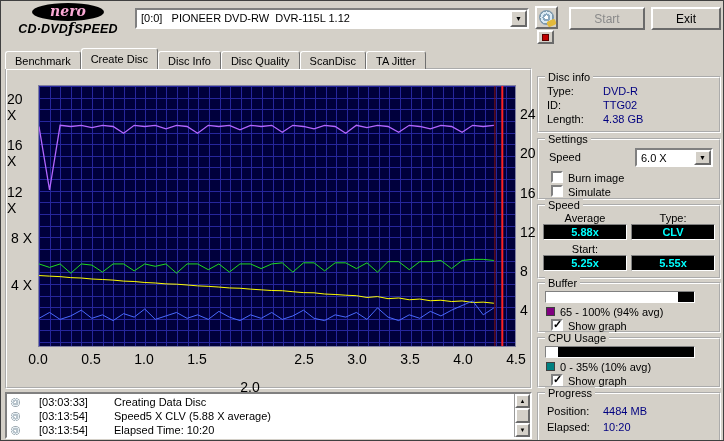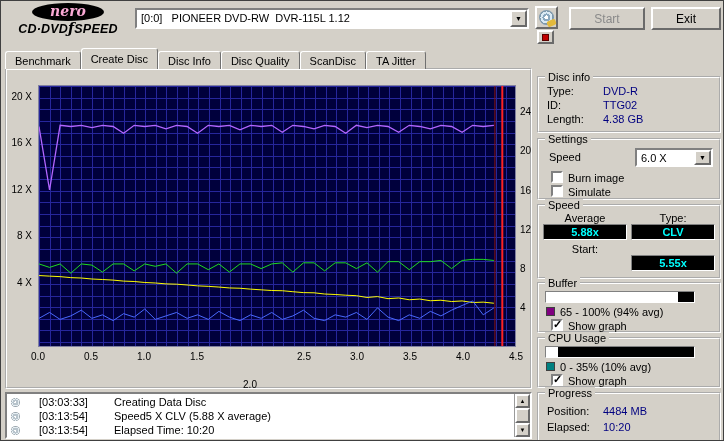--- a/index.html
+++ b/index.html
@@ -44,21 +44,21 @@
 
   
   #chart-box { position:absolute; left:4px; top:67px; width:527px; height:321px; background:#d4d0c8; }
   #plot { position:absolute; left:31px; top:15px; width:478px; height:262px;
           background-color:#00003c; border:1px solid #8080a0;
           background-image:
             repeating-linear-gradient(to right,  #26269c 0 1px, transparent 1px 10.62px),
             repeating-linear-gradient(to bottom, #26269c 0 1px, transparent 1px 11.64px);
         }
   #chart-svg { position:absolute; inset:0; width:100%; height:100%; }
-  .tickbox { position:absolute; font-size:10px;text-decoration:underline; }
+  .tickbox { position:absolute; font-size:14px;text-decoration:underline; }
   #y-left-ticks  { left:0;  top:15px; width:28px;  height:262px; }
   #y-left-ticks span { position:absolute; right:3px; }
   #y-right-ticks { left:511px; top:15px; width:15px; height:262px; }
   #y-right-ticks span { position:absolute; left:2px; }
   #x-ticks { left:31px; top:281px; width:478px; height:13px; }
   #x-ticks span { position:absolute; transform:translateX(-50%); }
 
   
   .group { position:absolute; left:536px; width:184px; border:2px groove #ffffff; }
   .group-title { position:absolute; top:-7px; left:6px; background:#d4d0c8; padding:0 3px; }
@@ -200,20 +200,21 @@
   </div>
 
   <div id="grp-speed" class="group">
     <span class="group-title">Speed</span>
     <span class="col-head" style="left:4px; top:6px;">Average</span>
     <span class="col-head" style="left:92px; top:6px;">Type:</span>
     <div class="val-box" style="left:4px; top:18px;">5.88x</div>
     <div class="val-box" style="left:92px; top:18px;">CLV</div>
     <span class="col-head" style="left:4px; top:37px;">Start:</span>
     <span class="col-head" style="left:92px; top:37px;margin-top:18px;">End:</span>
+    <div class="val-box" style="left:4px; top:49px;">5.25x</div>
     <div class="val-box" style="left:92px; top:49px;">5.55x</div>
   </div>
 
   <div id="grp-buffer" class="group">
     <span class="group-title">Buffer</span>
     <div class="meter">
         <div class="meter-fill" style="width: 89%;"></div>
       </div>
     <span class="meter-label">89%</span>
     <span class="swatch" style="top: 23px; background: rgb(128, 0, 128);"></span>

